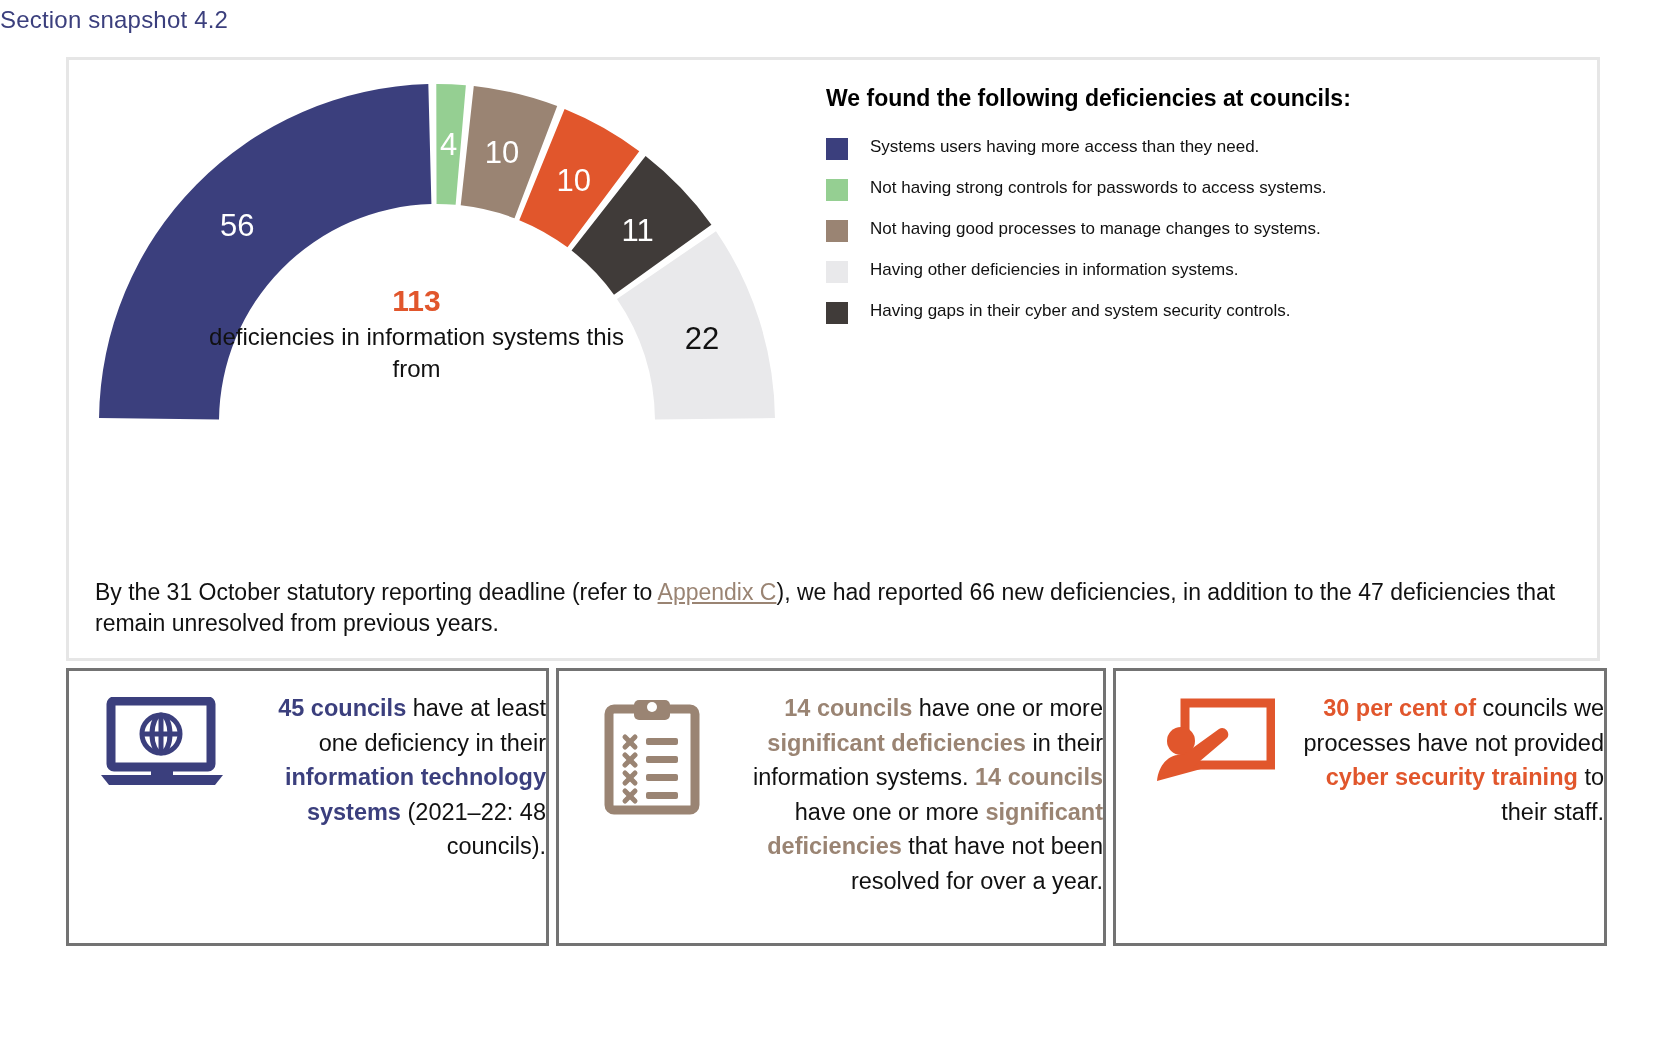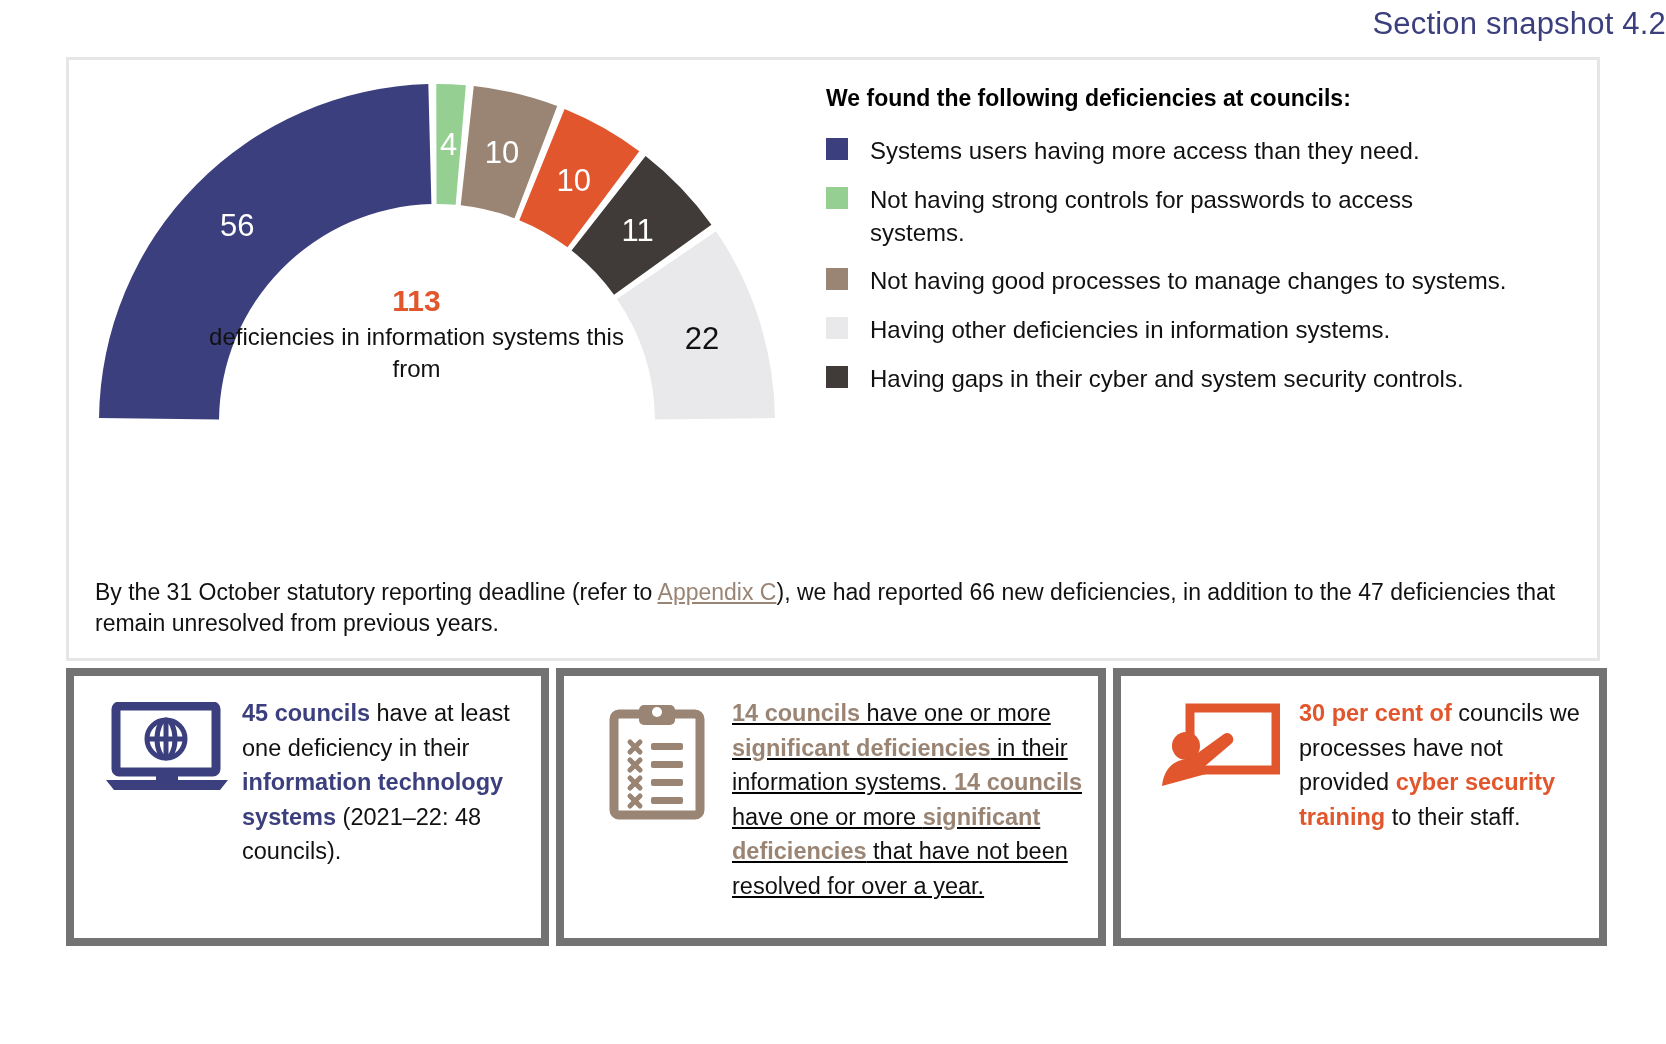--- a/index.html
+++ b/index.html
@@ -10,23 +10,23 @@
     background: #ffffff;
     font-family: "Liberation Sans", sans-serif;
   }
   .page {
     position: relative;
     width: 1666px; height: 1044px;
     background: #ffffff;
     overflow: hidden;
   }
   .page-title {
-    text-align: right;
+    text-align: left;
     color: #3b3f7d;
-    font-size: 31px;
+    font-size: 24px;
     font-weight: 400;
     letter-spacing: .2px;
     padding: 6px 0 10px 0;
     margin: 0;
   }
   .frame {
     position: absolute;
     left: 66px; top: 57px;
     width: 1534px; height: 604px;
     background: #ffffff;
@@ -83,21 +83,21 @@
     align-items: flex-start;
     margin-bottom: 16px;
   }
   .legend-swatch {
     width: 22px; height: 22px;
     flex: 0 0 22px;
     margin-top: 3px;
     margin-right: 22px;
   }
   .legend-label {
-    font-size: 24px;
+    font-size: 17px;
     color: #111;
     line-height: 1.37;
     max-width: 640px;
   }
   .note {
     position: absolute;
     left: 26px; right: 14px;
     bottom: 18px;
     font-size: 23px;
     color: #111;
@@ -109,27 +109,28 @@
   }
   .cards {
     position: absolute;
     left: 66px; top: 668px;
     width: 1534px; height: 278px;
     display: flex;
     gap: 0;
   }
   .card {
     background: #ffffff;
-    border: 8px solid #737373;
+    border: 3px solid #737373;
     display: flex;
     align-items: flex-start;
     padding: 16px 0 10px 18px;
+    text-align: right;
   }
   .card.c1 { width: 483px; flex: 0 0 483px; }
-  .card.c2 { width: 550px; flex: 0 0 550px; margin-left: 7px; text-decoration: underline; }
+  .card.c2 { width: 550px; flex: 0 0 550px; margin-left: 7px; }
   .card.c3 { width: 494px; flex: 0 0 494px; margin-left: 7px; }
   .card-icon {
     flex: 0 0 auto;
     width: 150px;
     display: flex;
     justify-content: center;
     align-items: flex-start;
     padding-top: 10px;
   }
   .card.c3 .card-icon { width: 160px; }

